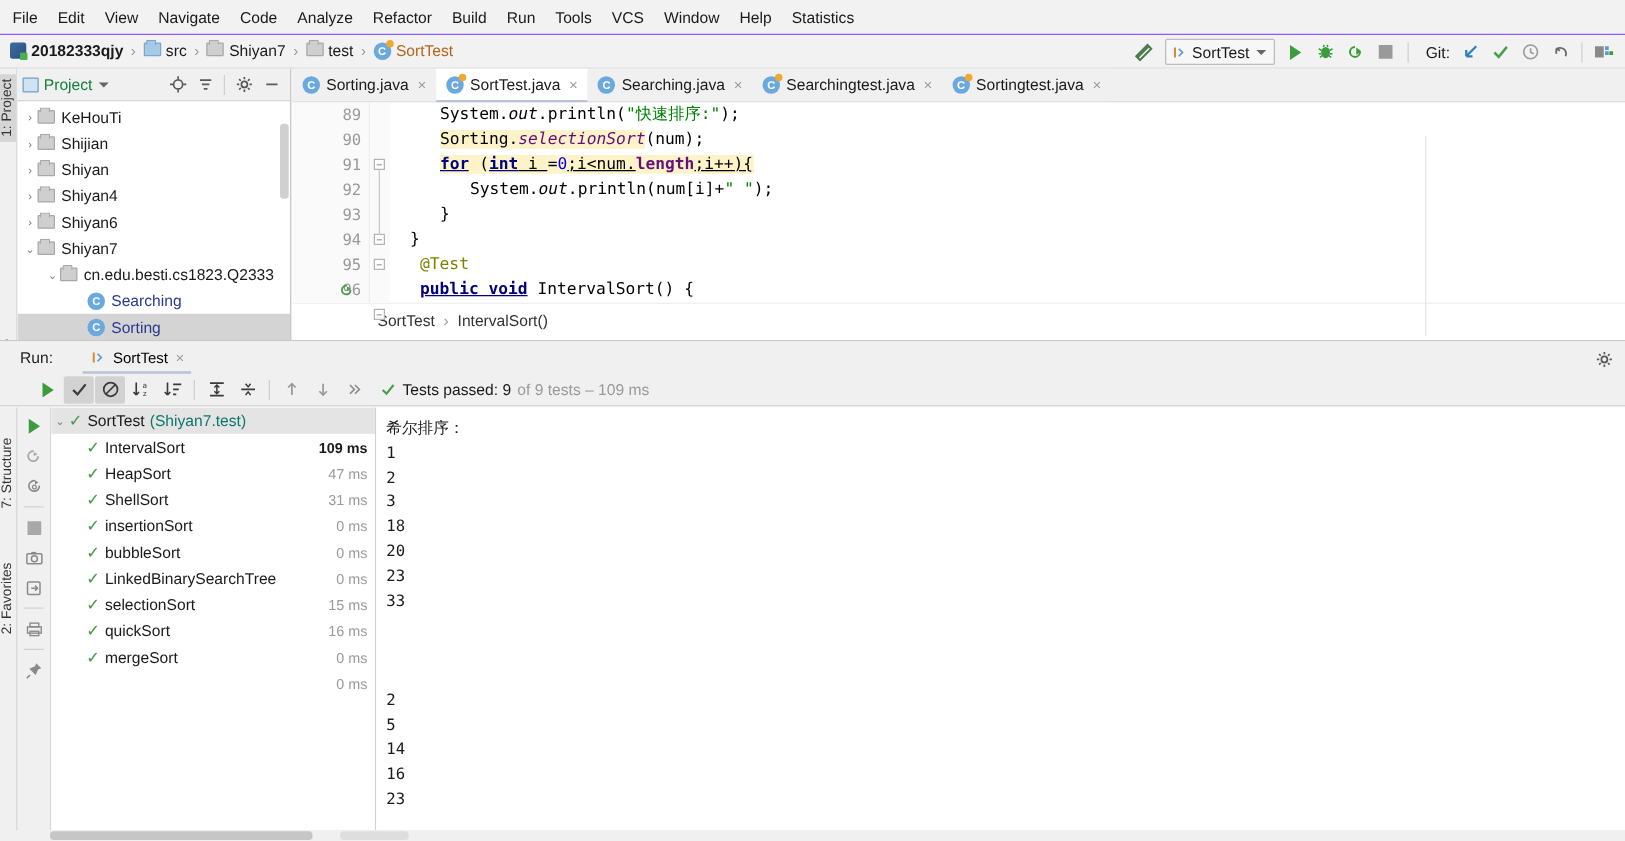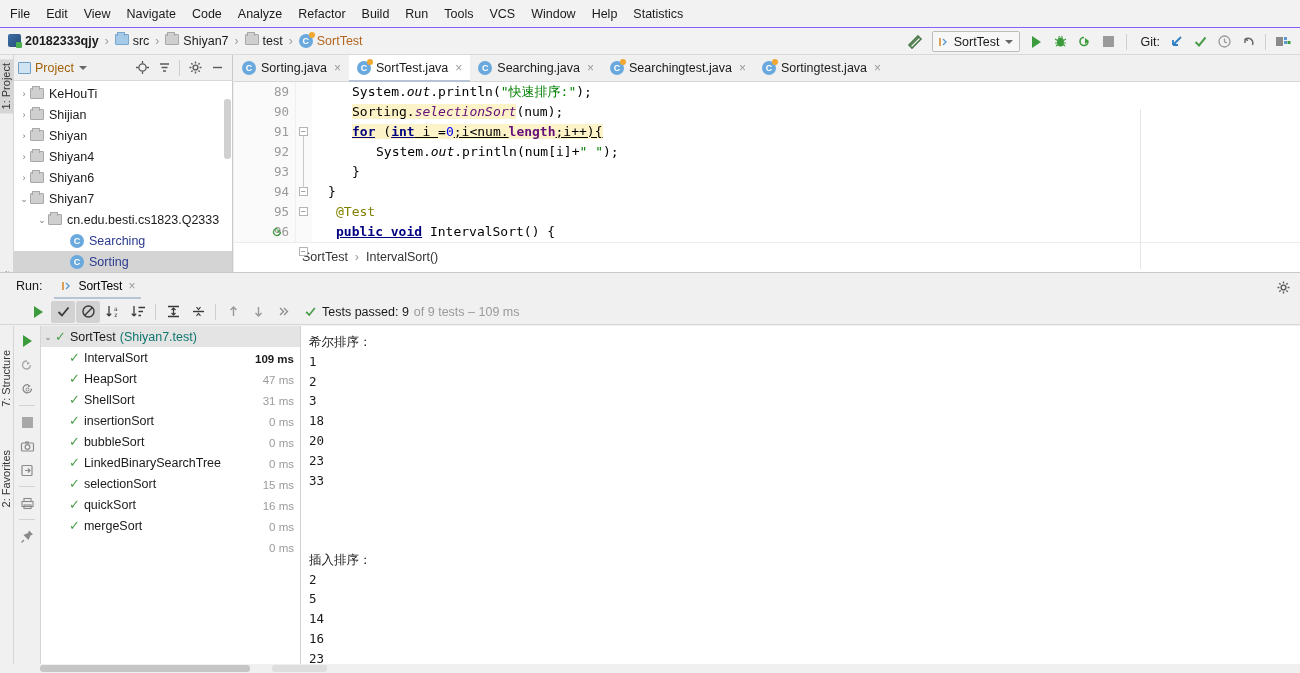--- a/index.html
+++ b/index.html
@@ -110,21 +110,21 @@
 
   
   .project-panel {
     position: absolute; left: 14px; top: 55px; width: 219px; height: 217px;
     background: #fff; border-right: 1px solid #c9c9c9;
   }
   .panel-head {
     height: 26px; background: #f0f0f0; display: flex; align-items: center;
     padding: 0 4px; border-bottom: 1px solid #d7d7d7;
   }
-  .panel-title { font-size: 12.5px; color: #a16207; margin: 0 5px 0 4px; }
+  .panel-title { font-size: 12.5px; color: #15803d; margin: 0 5px 0 4px; }
   .panel-head-ico {
     width: 13px; height: 12px; border: 1px solid #6f9fc6; background: #cfe3f2;
     display: inline-block; border-radius: 1px;
   }
   .head-spacer { flex: 1; }
   .tree { padding-top: 2px; font-size: 12.5px; height: 191px; overflow: hidden; position: relative; }
   .trow {
     display: flex; align-items: center; height: 21px; padding-left: 4px; cursor: default;
     white-space: nowrap;
   }
@@ -207,21 +207,21 @@
 
   
   .run-window {
     position: absolute; left: 0; top: 272px; width: 1300px; height: 401px;
     background: #f0f0f0; border-top: 1px solid #c9c9c9;
   }
   .run-header {
     height: 26px; display: flex; align-items: center; padding-left: 16px;
     background: #f0f0f0; position: relative;
   }
-  .run-label { font-size: 12.5px; color: #1a1a1a; margin-right: 12px; }
+  .run-label { font-size: 12.5px; color: #1a1a1a; margin-right: 24px; }
   .run-tab {
     display: flex; align-items: center; gap: 6px; height: 26px;
     padding: 0 6px; position: relative;
   }
   .run-tab.active::after {
     content:""; position:absolute; left:0; right:0; bottom:0; height:2px; background:#b8c4d4;
   }
   .run-tab .tclose { color: #9b9b9b; font-size: 12px; }
   .gear-right { position: absolute; right: 6px; top: 3px; }
 
@@ -796,21 +796,20 @@
         <div class="cz">1</div>
         <div class="cz">2</div>
         <div class="cz">3</div>
         <div class="cz">18</div>
         <div class="cz">20</div>
         <div class="cz">23</div>
         <div class="cz">33</div>
         <div class="cz">&nbsp;</div>
         <div class="cz">&nbsp;</div>
         <div class="cz">&nbsp;</div>
-        <div class="cz">插入排序：</div>
         <div class="cz">2</div>
         <div class="cz">5</div>
         <div class="cz">14</div>
         <div class="cz">16</div>
         <div class="cz">23</div>
       </div>
     </div>
   </div>
 
   <div class="hscroll">

